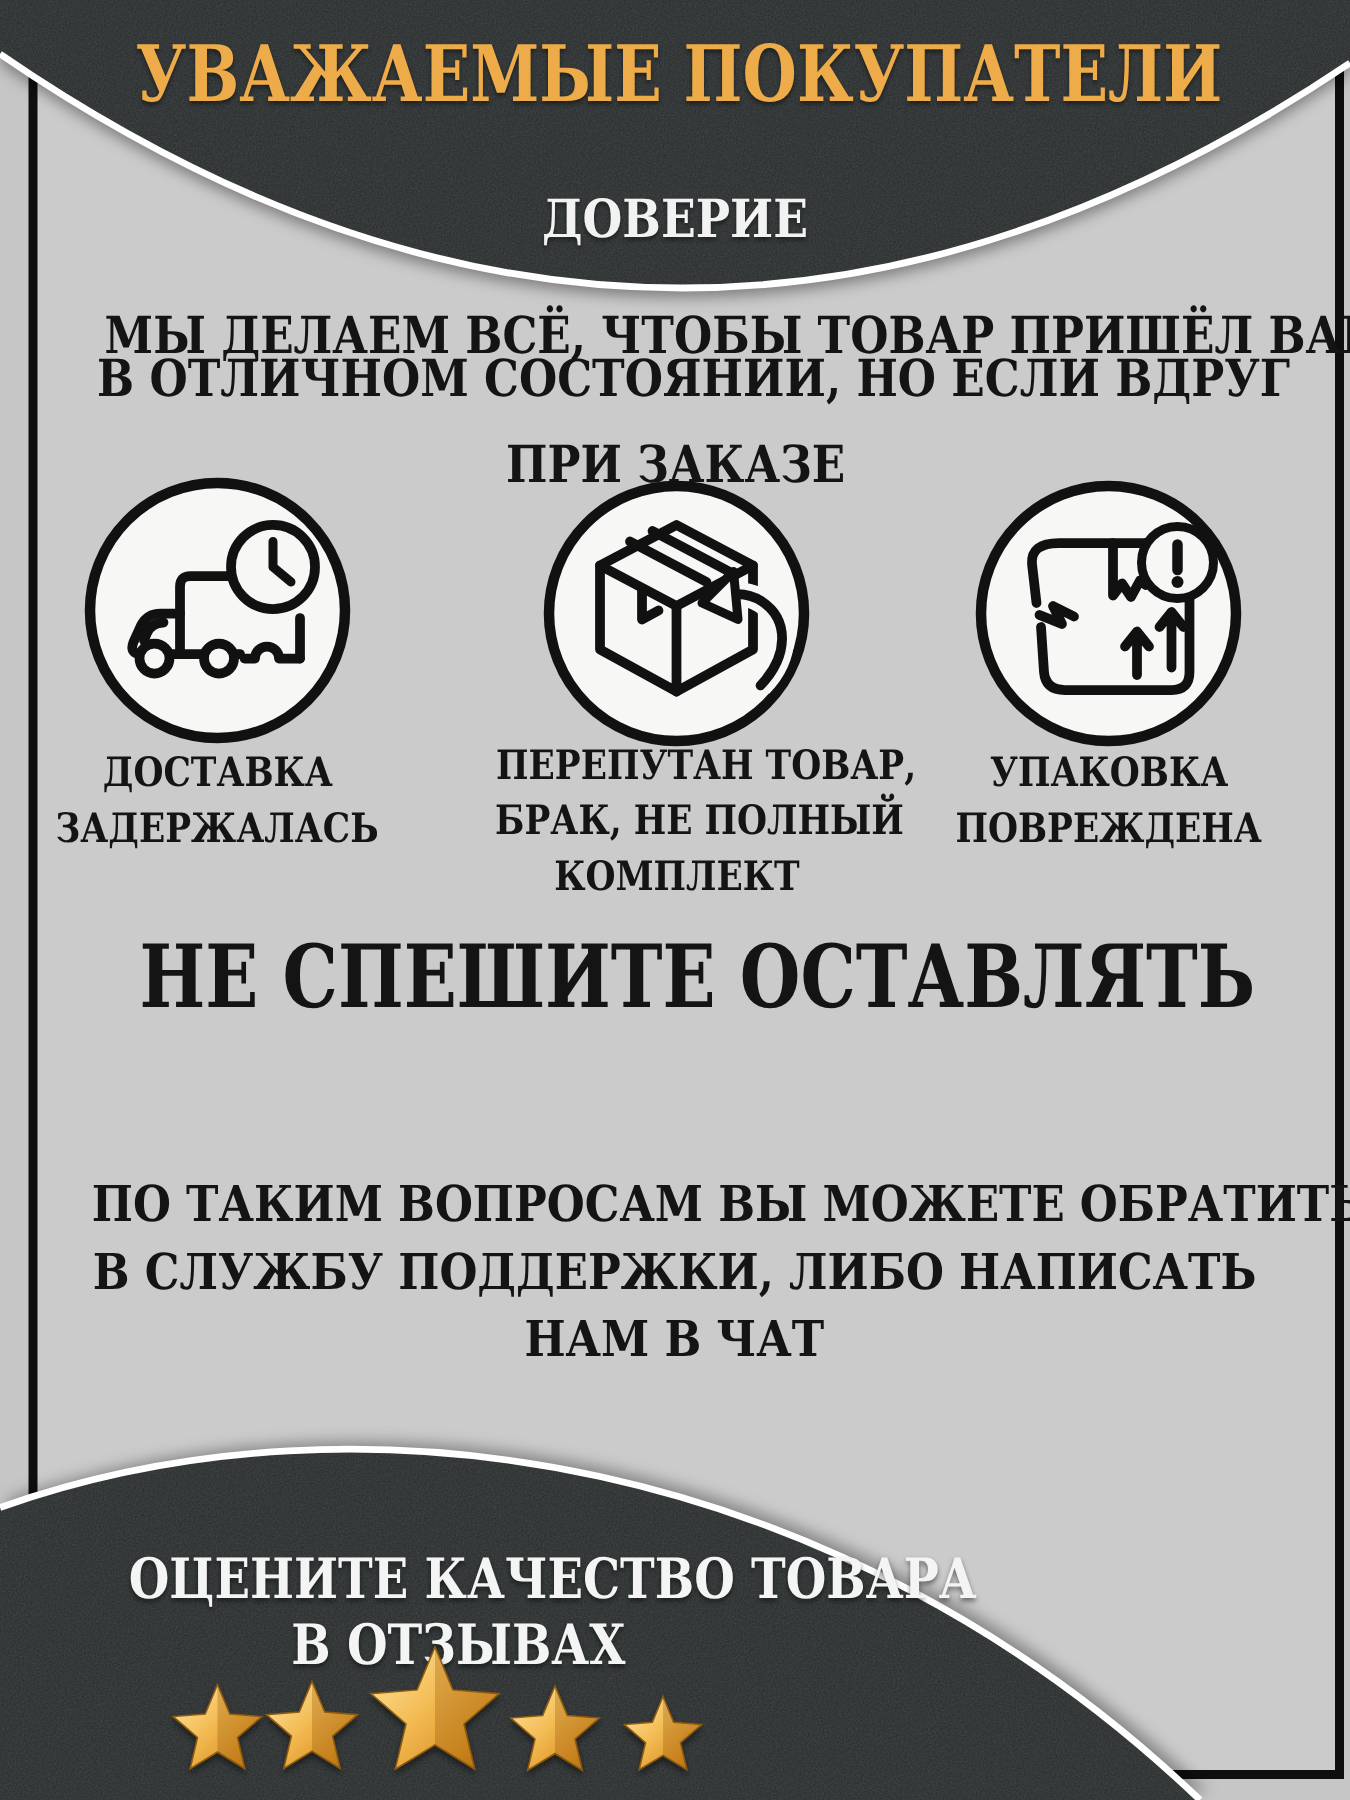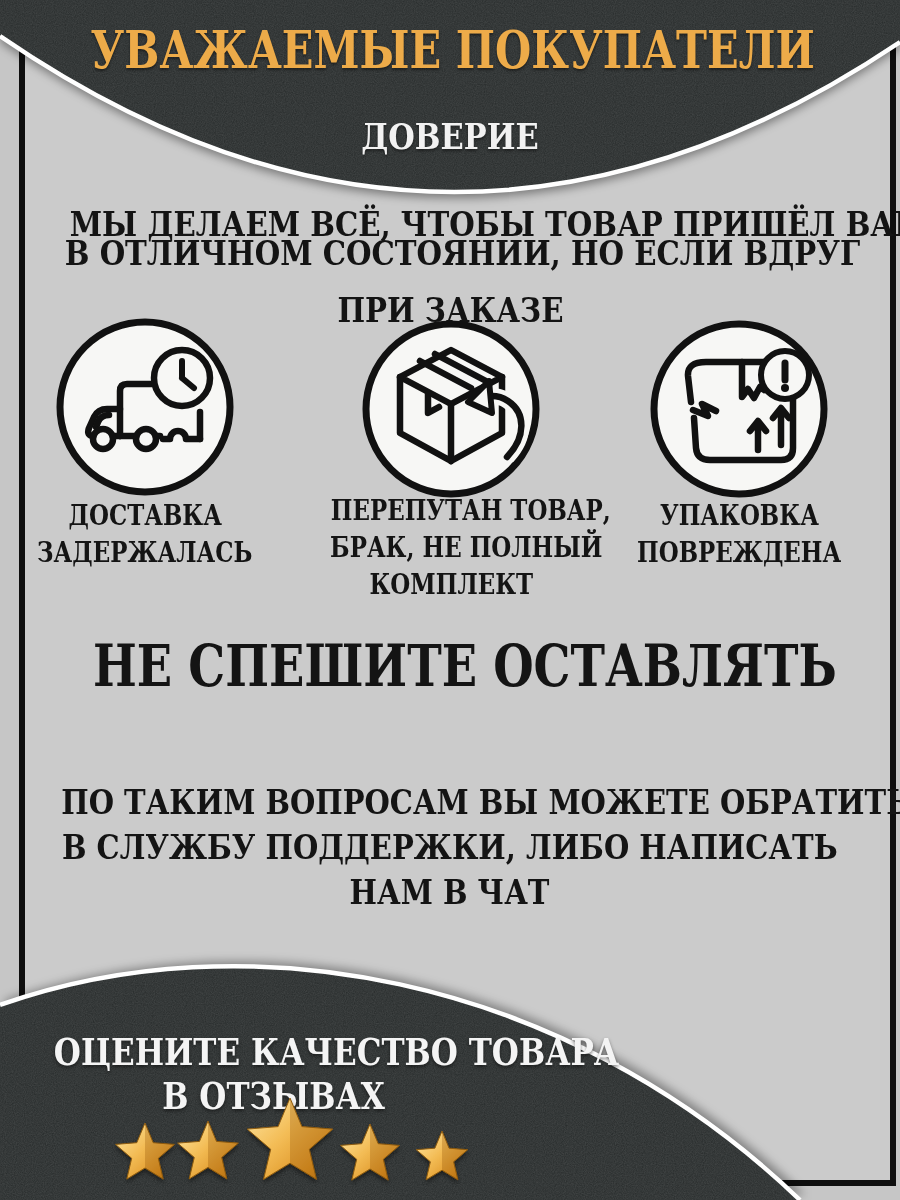--- a/index.html
+++ b/index.html
@@ -15,21 +15,21 @@
   .sx87{transform:scaleX(.87);} .sx88{transform:scaleX(.88);}
   .gold{color:#EDAB49;font-size:52px;line-height:56px;text-shadow:0 2px 3px rgba(0,0,0,.45);}
   .subtitle{color:#f2f2f2;font-size:35px;line-height:39px;text-shadow:0 2px 3px rgba(0,0,0,.45);}
   .intro{font-size:34px;line-height:43px;}
   .headline{font-size:58px;line-height:60px;}
   .support{font-size:33px;line-height:45px;}
   .lbl{position:absolute;width:290px;text-align:center;font-weight:bold;color:#141414;
        font-size:27px;line-height:37px;text-decoration:underline;}
   .lbl span{display:inline-block;white-space:nowrap;transform:scaleX(.85);transform-origin:50% 50%;}
   .footer-text{position:absolute;left:0;width:548px;text-align:center;font-weight:bold;
-       color:#f4f4f4;font-size:37px;line-height:45px;text-shadow:0 2px 4px rgba(0,0,0,.5);}
+       color:#f4f4f4;font-size:37px;line-height:45px;text-shadow:0 2px 4px rgba(0,0,0,.5);padding-left:32px;}
   .footer-text span{display:inline-block;white-space:nowrap;transform:scaleX(.84);transform-origin:50% 50%;}
   .icon-svg{position:absolute;}
 </style>
 </head>
 <body>
 
 <div class="page">
 
   <div class="panel"></div>
 
@@ -49,21 +49,21 @@
     <path d="M0,0 H900 V42 Q450,345 0,36 Z" fill="#272c2a" filter="url(#shT)"></path>
     <g clip-path="url(#clipT)">
         <rect width="900" height="265" filter="url(#grainT)"></rect>
       </g>
     <path d="M0,36 Q450,345 900,42" fill="none" stroke="#ffffff" stroke-width="4.5"></path>
   </svg>
 
   <div class="t gold" style="top:22px">
     <span class="sx80">УВАЖАЕМЫЕ ПОКУПАТЕЛИ</span>
   </div>
-  <div class="t subtitle" style="top:117px">
+  <div class="t subtitle" style="top:127px">
     <span class="sx87">ДОВЕРИЕ</span>
   </div>
 
   <div class="t intro" style="top:203px">
     <span class="sx86">МЫ ДЕЛАЕМ ВСЁ, ЧТОБЫ ТОВАР ПРИШЁЛ ВАМ</span></div>
   <div class="t intro" style="top:232px">
     <span class="sx86">В ОТЛИЧНОМ СОСТОЯНИИ, НО ЕСЛИ ВДРУГ</span></div>
   <div class="t intro" style="top:289px">
     <span class="sx86">ПРИ ЗАКАЗЕ</span></div>
 
@@ -119,21 +119,21 @@
   <div class="lbl" style="left:306px;top:492px">
     <span>ПЕРЕПУТАН ТОВАР,</span><br>
     <span>БРАК, НЕ ПОЛНЫЙ</span><br>
     <span>КОМПЛЕКТ</span>
   </div>
   <div class="lbl" style="left:594px;top:497px">
     <span>УПАКОВКА</span><br>
     <span>ПОВРЕЖДЕНА</span>
   </div>
 
-  <div class="t headline" style="top:636px">
+  <div class="t headline" style="top:621px">
     <span class="sx80">НЕ СПЕШИТЕ ОСТАВЛЯТЬ</span></div>
 
   <div class="t support" style="top:780px">
     <span class="sx88">ПО ТАКИМ ВОПРОСАМ ВЫ МОЖЕТЕ ОБРАТИТЬСЯ</span></div>
   <div class="t support" style="top:825px">
     <span class="sx88">В СЛУЖБУ ПОДДЕРЖКИ, ЛИБО НАПИСАТЬ</span></div>
   <div class="t support" style="top:870px">
     <span class="sx88">НАМ В ЧАТ</span></div>
 
   <svg class="layer" style="top:950px" width="900" height="250" viewBox="0 0 900 250">

